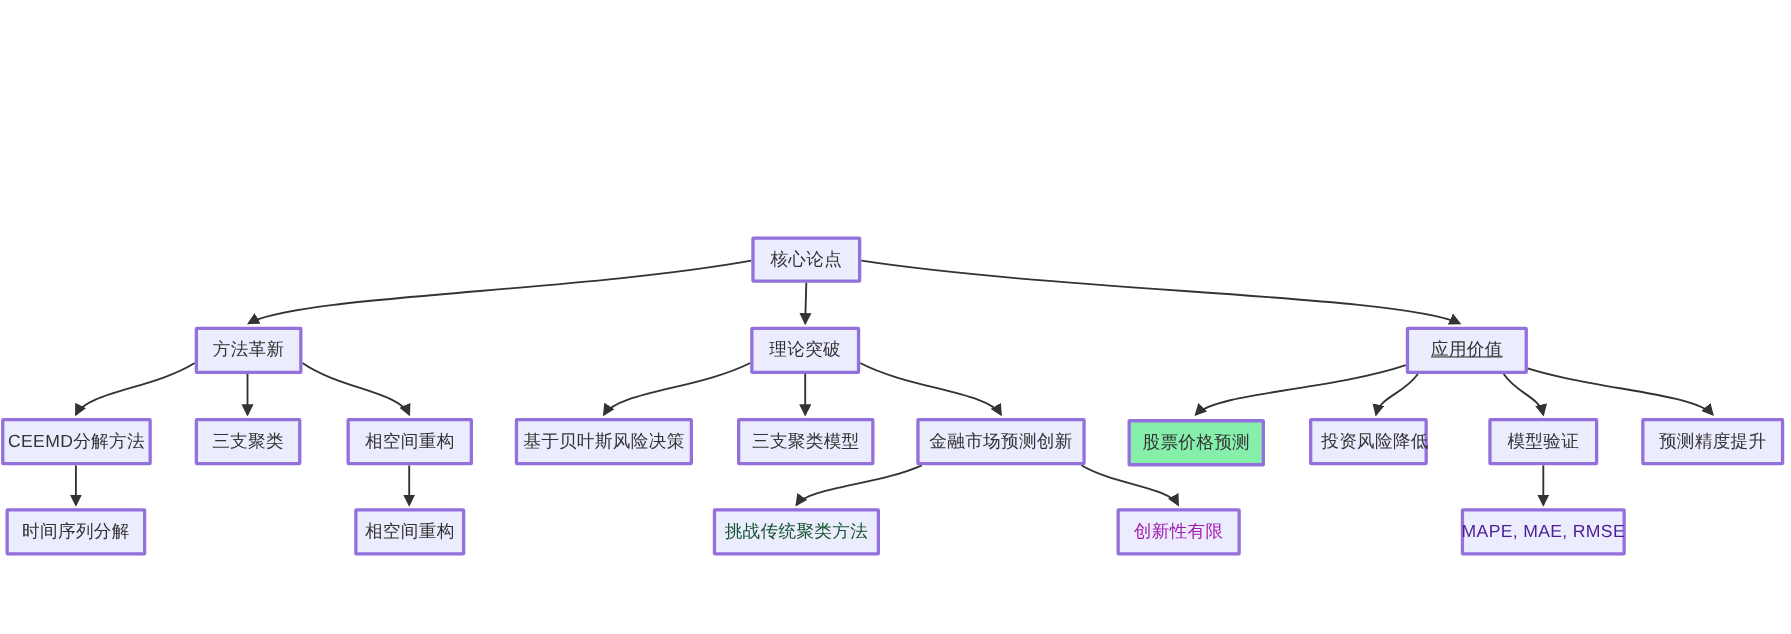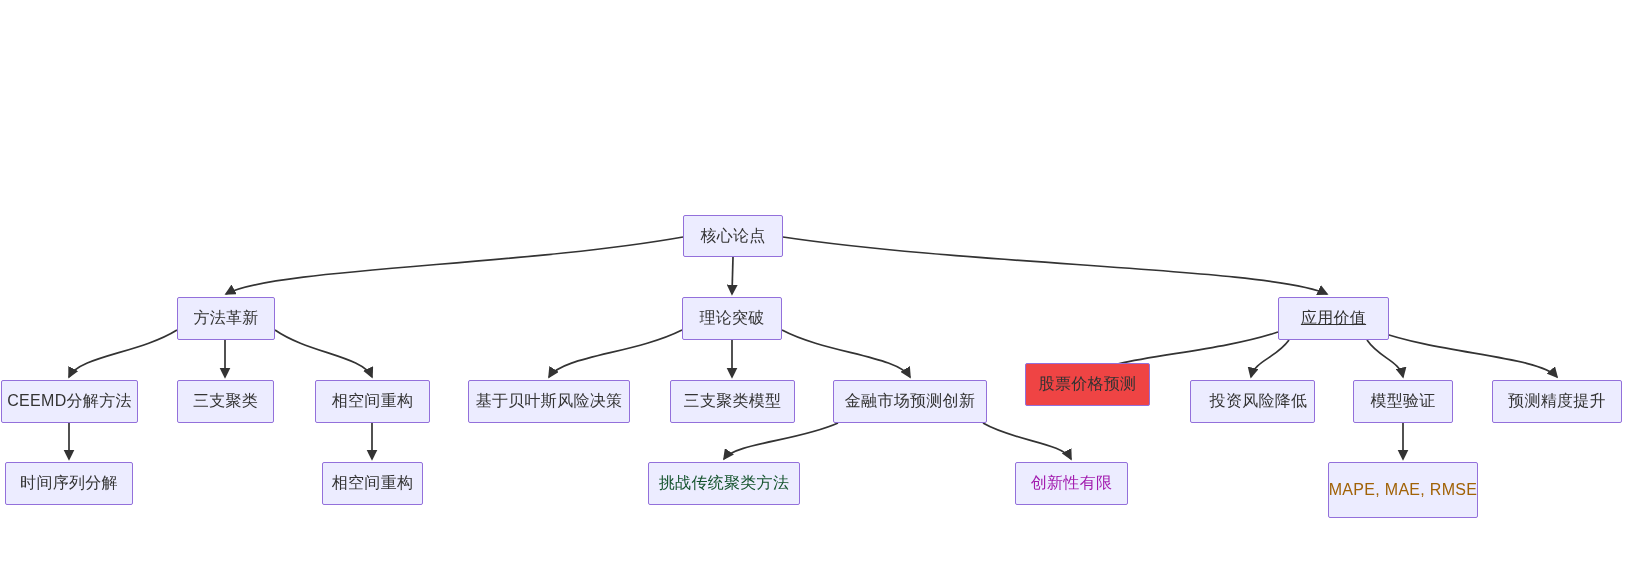--- a/index.html
+++ b/index.html
@@ -25,21 +25,21 @@
   }
   .edge-path {
     fill: none;
     stroke: #333333;
     stroke-width: 1.7px;
   }
   .node {
     position: absolute;
     box-sizing: border-box;
     background: #ECECFF;
-    border: 1px solid #15803d;
+    border: 3px solid #15803d;
     border-radius: 2px;
     display: flex;
     align-items: center;
     justify-content: center;
     font-size: 16px;
     color: #333333;
     white-space: nowrap;
     letter-spacing: 0.3px;
   }
 </style>
@@ -78,22 +78,22 @@
 <div class="node" style="left: 683px; top: 215px; width: 100px; height: 42px; background: rgb(236, 236, 255); border-color: rgb(147, 112, 219); color: rgb(51, 51, 51);">核心论点</div>
     <div class="node" style="left: 682px; top: 297px; width: 100px; height: 43px; background: rgb(236, 236, 255); border-color: rgb(147, 112, 219); color: rgb(51, 51, 51);">理论突破</div>
     <div class="node" style="left: 177px; top: 297px; width: 98px; height: 43px; background: rgb(236, 236, 255); border-color: rgb(147, 112, 219); color: rgb(51, 51, 51);">方法革新</div>
     <div class="node" style="left: 1278px; top: 297px; width: 111px; height: 43px; background: rgb(236, 236, 255); border-color: rgb(147, 112, 219); color: rgb(51, 51, 51); text-decoration: underline;">应用价值</div>
     <div class="node" style="left: 1px; top: 380px; width: 137px; height: 43px; background: rgb(236, 236, 255); border-color: rgb(147, 112, 219); color: rgb(51, 51, 51);">CEEMD分解方法</div>
     <div class="node" style="left: 177px; top: 380px; width: 97px; height: 43px; background: rgb(236, 236, 255); border-color: rgb(147, 112, 219); color: rgb(51, 51, 51);">三支聚类</div>
     <div class="node" style="left: 315px; top: 380px; width: 115px; height: 43px; background: rgb(236, 236, 255); border-color: rgb(147, 112, 219); color: rgb(51, 51, 51);">相空间重构</div>
     <div class="node" style="left: 468px; top: 380px; width: 162px; height: 43px; background: rgb(236, 236, 255); border-color: rgb(147, 112, 219); color: rgb(51, 51, 51);">基于贝叶斯风险决策</div>
     <div class="node" style="left: 670px; top: 380px; width: 125px; height: 43px; background: rgb(236, 236, 255); border-color: rgb(147, 112, 219); color: rgb(51, 51, 51);">三支聚类模型</div>
     <div class="node" style="left: 833px; top: 380px; width: 154px; height: 43px; background: rgb(236, 236, 255); border-color: rgb(147, 112, 219); color: rgb(51, 51, 51);">金融市场预测创新</div>
-    <div class="node" style="left: 1025px; top: 363px; width: 125px; height: 43px; background: #ef4444; border-color: rgb(147, 112, 219); color: rgb(51, 51, 51);">股票价格预测</div>
-    <div class="node" style="left: 1190px; top: 380px; width: 125px; height: 43px; background: rgb(236, 236, 255); border-color: rgb(147, 112, 219); color: rgb(51, 51, 51); padding-left: 12px;">投资风险降低</div>
+    <div class="node" style="left: 1025px; top: 381px; width: 125px; height: 43px; background: #86efac; border-color: rgb(147, 112, 219); color: rgb(51, 51, 51);">股票价格预测</div>
+    <div class="node" style="left: 1190px; top: 380px; width: 108px; height: 43px; background: rgb(236, 236, 255); border-color: rgb(147, 112, 219); color: rgb(51, 51, 51); padding-left: 12px;">投资风险降低</div>
     <div class="node" style="left: 1353px; top: 380px; width: 100px; height: 43px; background: rgb(236, 236, 255); border-color: rgb(147, 112, 219); color: rgb(51, 51, 51);">模型验证</div>
     <div class="node" style="left: 1492px; top: 380px; width: 130px; height: 43px; background: rgb(236, 236, 255); border-color: rgb(147, 112, 219); color: rgb(51, 51, 51);">预测精度提升</div>
     <div class="node" style="left: 5px; top: 462px; width: 128px; height: 43px; background: rgb(236, 236, 255); border-color: rgb(147, 112, 219); color: rgb(51, 51, 51);">时间序列分解</div>
     <div class="node" style="left: 322px; top: 462px; width: 101px; height: 43px; background: rgb(236, 236, 255); border-color: rgb(147, 112, 219); color: rgb(51, 51, 51);">相空间重构</div>
     <div class="node" style="left: 648px; top: 462px; width: 152px; height: 43px; background: rgb(236, 236, 255); border-color: rgb(147, 112, 219); color: #14532d;">挑战传统聚类方法</div>
     <div class="node" style="left: 1015px; top: 462px; width: 113px; height: 43px; background: rgb(236, 236, 255); border-color: rgb(147, 112, 219); color: #a21caf;">创新性有限</div>
-    <div class="node" style="left: 1328px; top: 462px; width: 150px; height: 56px; background: rgb(236, 236, 255); border-color: rgb(147, 112, 219); color: #a16207;">MAPE, MAE, RMSE</div>
+    <div class="node" style="left: 1328px; top: 462px; width: 150px; height: 43px; background: rgb(236, 236, 255); border-color: rgb(147, 112, 219); color: #4c1d95;">MAPE, MAE, RMSE</div>
   </div>
 
 </body></html>

